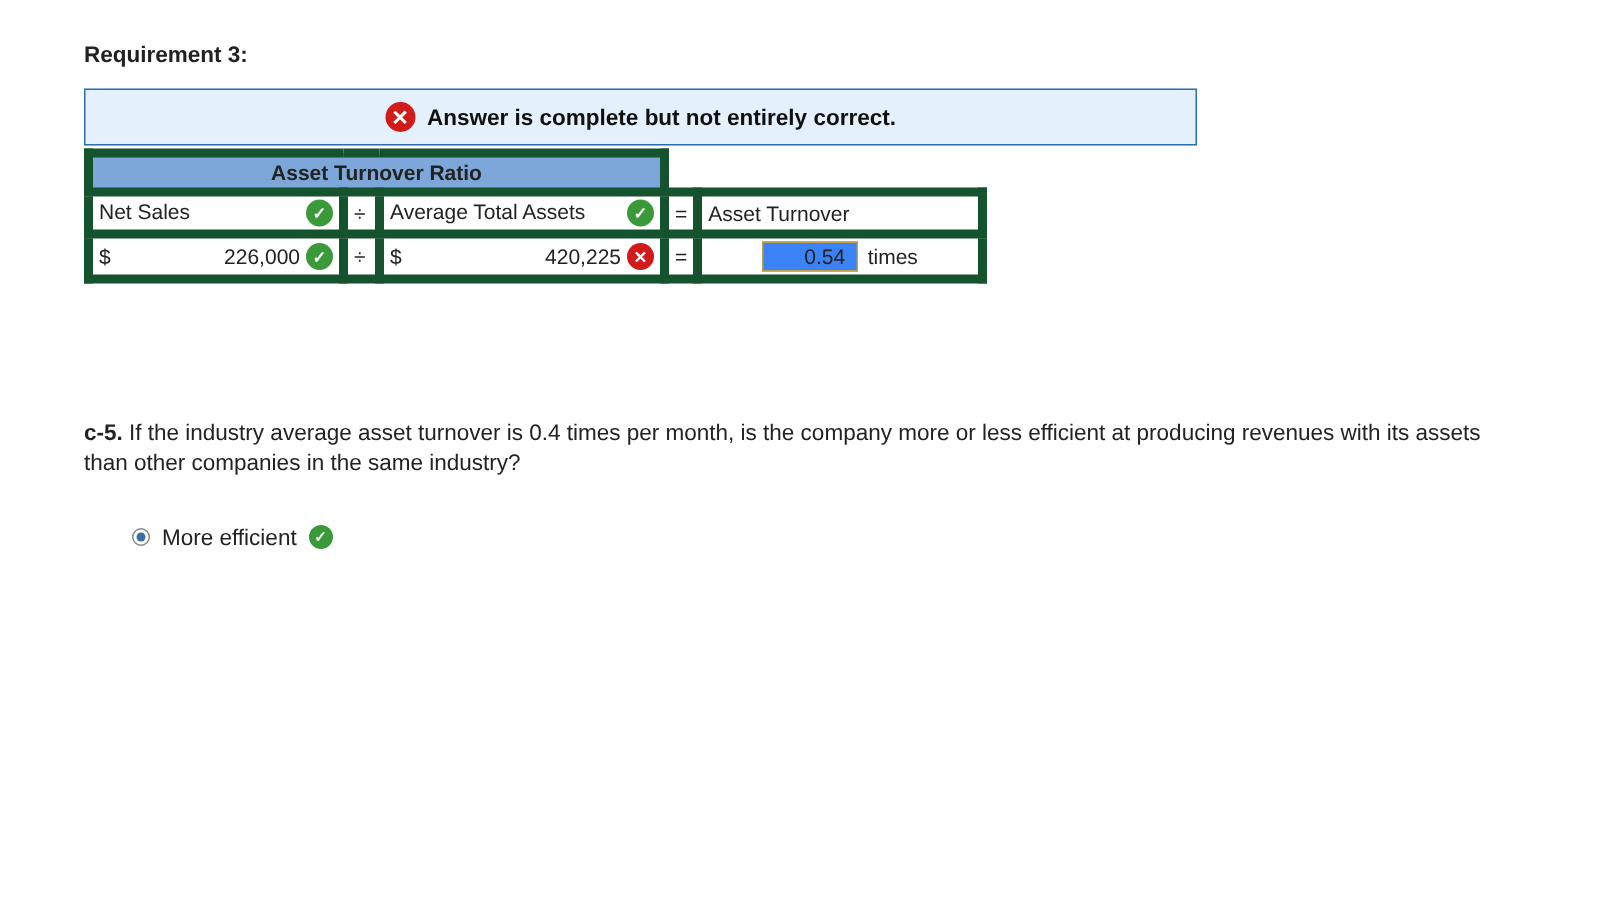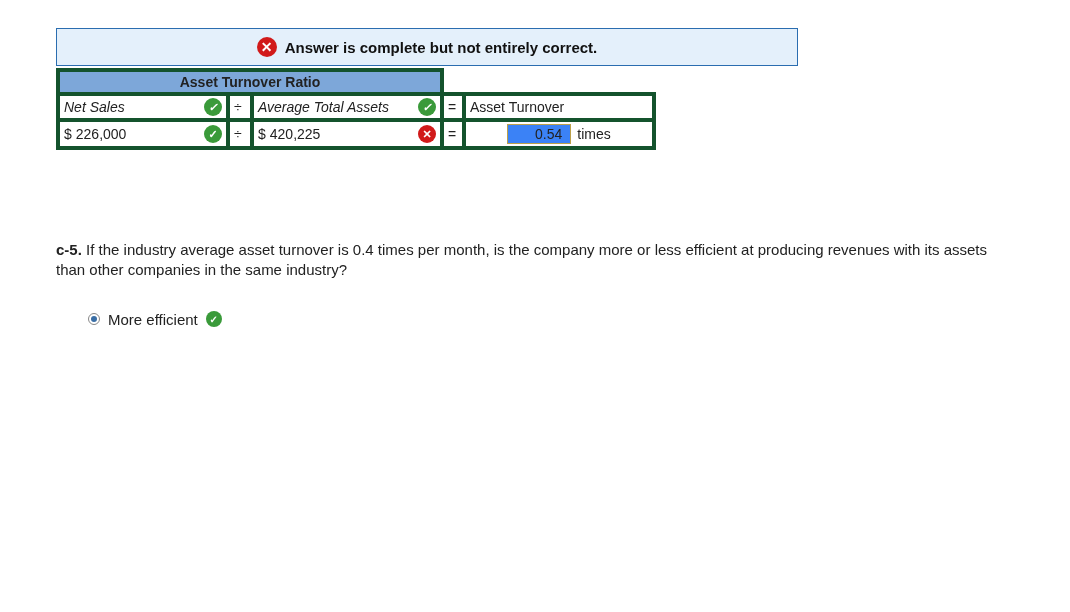--- a/index.html
+++ b/index.html
@@ -49,51 +49,50 @@
     font-weight: 700;
     font-size: 14px;
     line-height: 1;
   }
   .tbl {
     border-collapse: collapse;
     table-layout: fixed;
     margin-top: 2px;
   }
   .tbl th, .tbl td {
-    border: 4px solid #14532d;
+    border: 6px solid #14532d;
     padding: 2px 4px;
     font-size: 14px;
     vertical-align: middle;
     box-sizing: border-box;
   }
   .hdr {
     background: #7da7d9;
     text-align: center;
     font-weight: 700;
   }
   .col-num { width: 170px; }
   .col-op  { width: 24px; text-align: center; }
   .col-den { width: 190px; }
   .col-eq  { width: 22px; text-align: center; }
   .col-res { width: 190px; text-align: center; }
   .cell-flex {
     display: flex;
-    align-items: center;
+    align-items: flex-start;
     justify-content: space-between;
     gap: 4px;
-    font-style: italic;
   }
   .currency-cell {
     display: flex;
     align-items: center;
     justify-content: space-between;
     gap: 4px;
   }
   .currency-cell .sym { flex: 0 0 auto; }
-  .currency-cell .val { flex: 1 1 auto; }
+  .currency-cell .val { flex: 1 1 auto; text-align: right; }
   .mark {
     flex: 0 0 auto;
     display: inline-flex;
     width: 18px;
     height: 18px;
     border-radius: 50%;
     align-items: center;
     justify-content: center;
     font-size: 11px;
     color: #fff;
@@ -155,20 +154,21 @@
     font-size: 10px;
     font-weight: 700;
     align-items: center;
     justify-content: center;
   }
 </style>
 </head>
 <body>
 
 <div class="page">
+  <div class="req-head">Requirement 3:</div>
 
 
   <div class="status-banner">
     <span class="icon-x">✕</span>
     <span>Answer is complete but not entirely correct.</span>
   </div>
 
   <table class="tbl">
     <colgroup>
       <col class="col-num">

